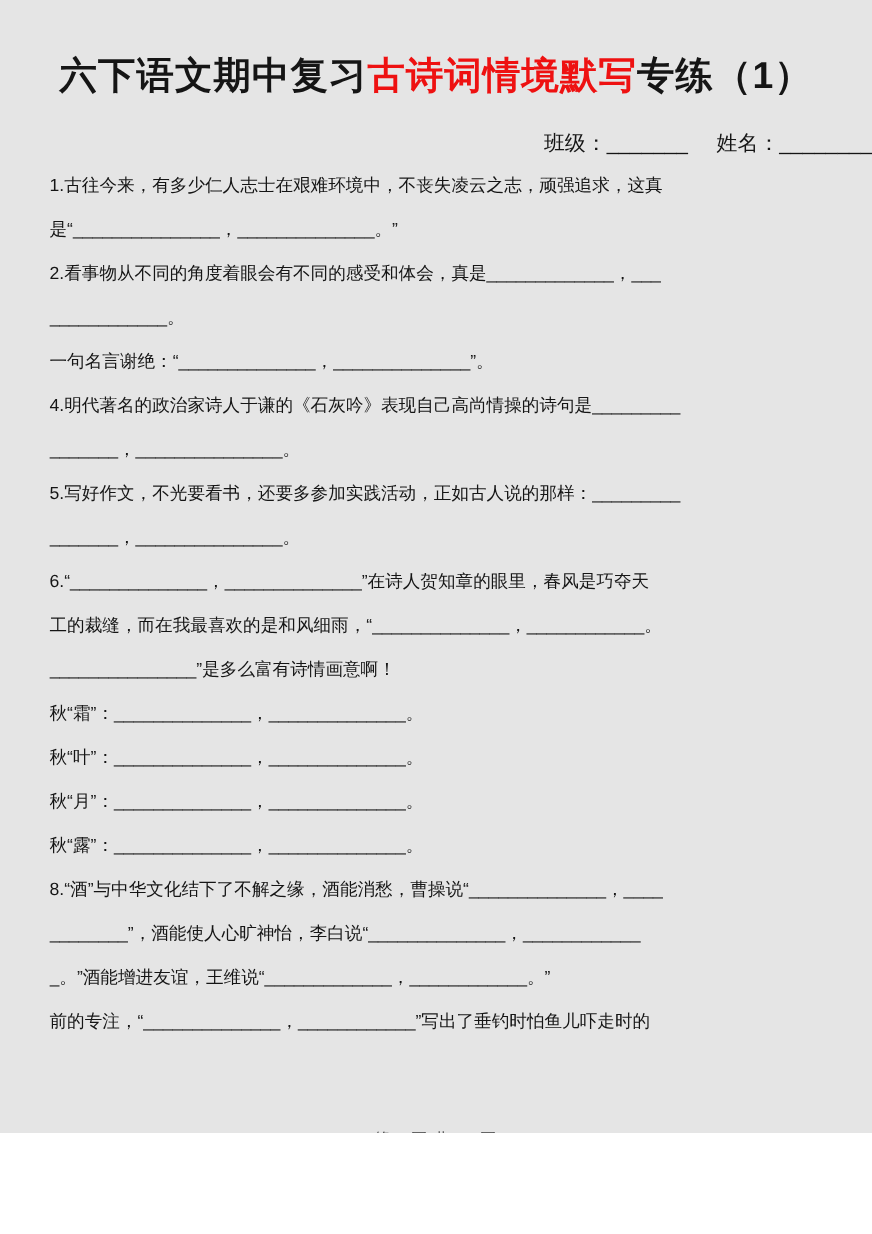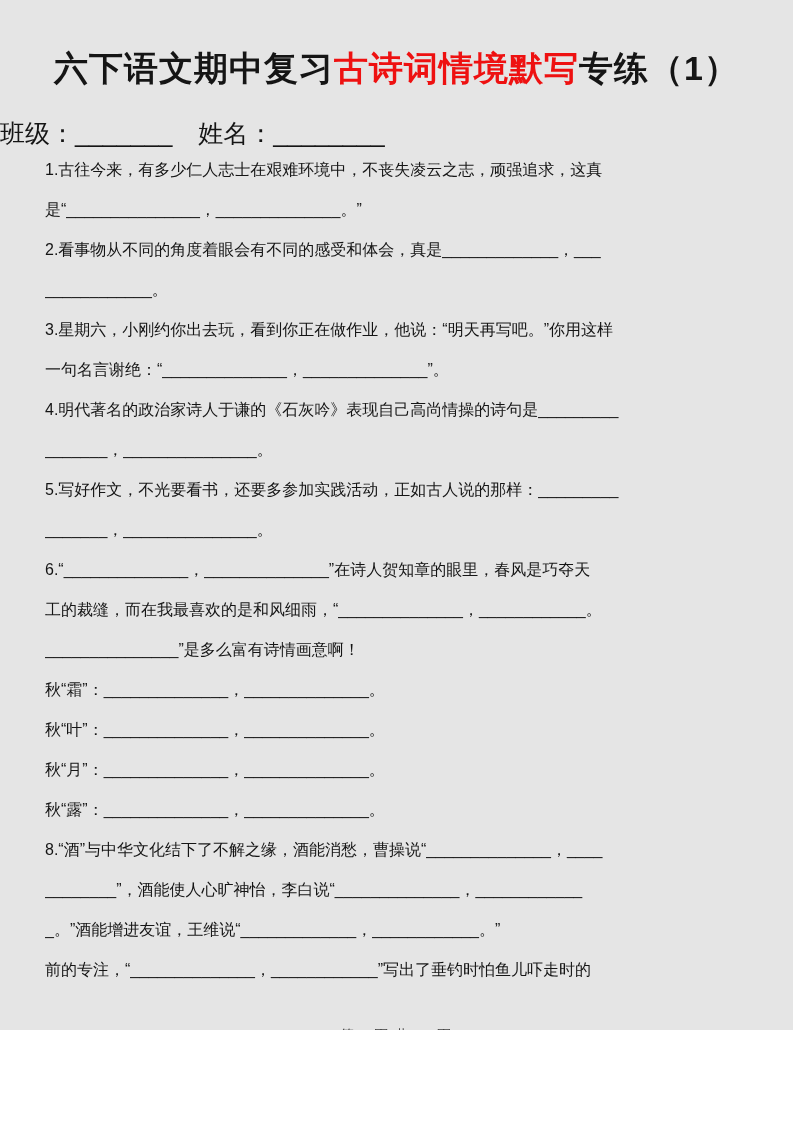--- a/index.html
+++ b/index.html
@@ -23,22 +23,22 @@
     font-weight: 700;
     letter-spacing: 1px;
     white-space: nowrap;
   }
   .title .red { color: #ee1111; }
   .info-line {
     position: absolute;
     top: 117px;
     left: 0;
     width: 100%;
-    text-align: left;
-    font-size: 25px;
+    text-align: right;
+    font-size: 19px;
     font-weight: 500;
     white-space: nowrap;
   }
   .info-line .field-gap { display: inline-block; width: 26px; }
   .body-block {
     position: absolute;
     top: 150px;
     left: 45px;
     width: 710px;
     font-size: 16px;
@@ -69,21 +69,20 @@
 
   <h1 class="title"><span>六下语文期中复习</span><span class="red">古诗词情境默写</span><span>专练（1）</span></h1>
 
   <div class="info-line"><span>班级：</span><span>_______</span><span class="field-gap"></span><span>姓名：</span><span>________</span></div>
 
   <div class="body-block">
     <div class="line">1.古往今来，有多少仁人志士在艰难环境中，不丧失凌云之志，顽强追求，这真</div>
     <div class="line">是“_______________，______________。”</div>
     <div class="line">2.看事物从不同的角度着眼会有不同的感受和体会，真是_____________，___</div>
     <div class="line">____________。</div>
-    <div class="line">3.星期六，小刚约你出去玩，看到你正在做作业，他说：“明天再写吧。”你用这样</div>
     <div class="line">一句名言谢绝：“______________，______________”。</div>
     <div class="line">4.明代著名的政治家诗人于谦的《石灰吟》表现自己高尚情操的诗句是_________</div>
     <div class="line">_______，_______________。</div>
     <div class="line">5.写好作文，不光要看书，还要多参加实践活动，正如古人说的那样：_________</div>
     <div class="line">_______，_______________。</div>
     <div class="line">6.“______________，______________”在诗人贺知章的眼里，春风是巧夺天</div>
     <div class="line">工的裁缝，而在我最喜欢的是和风细雨，“______________，____________。</div>
     <div class="line">_______________”是多么富有诗情画意啊！</div>
     <div class="line">秋“霜”：______________，______________。</div>
     <div class="line">秋“叶”：______________，______________。</div>

